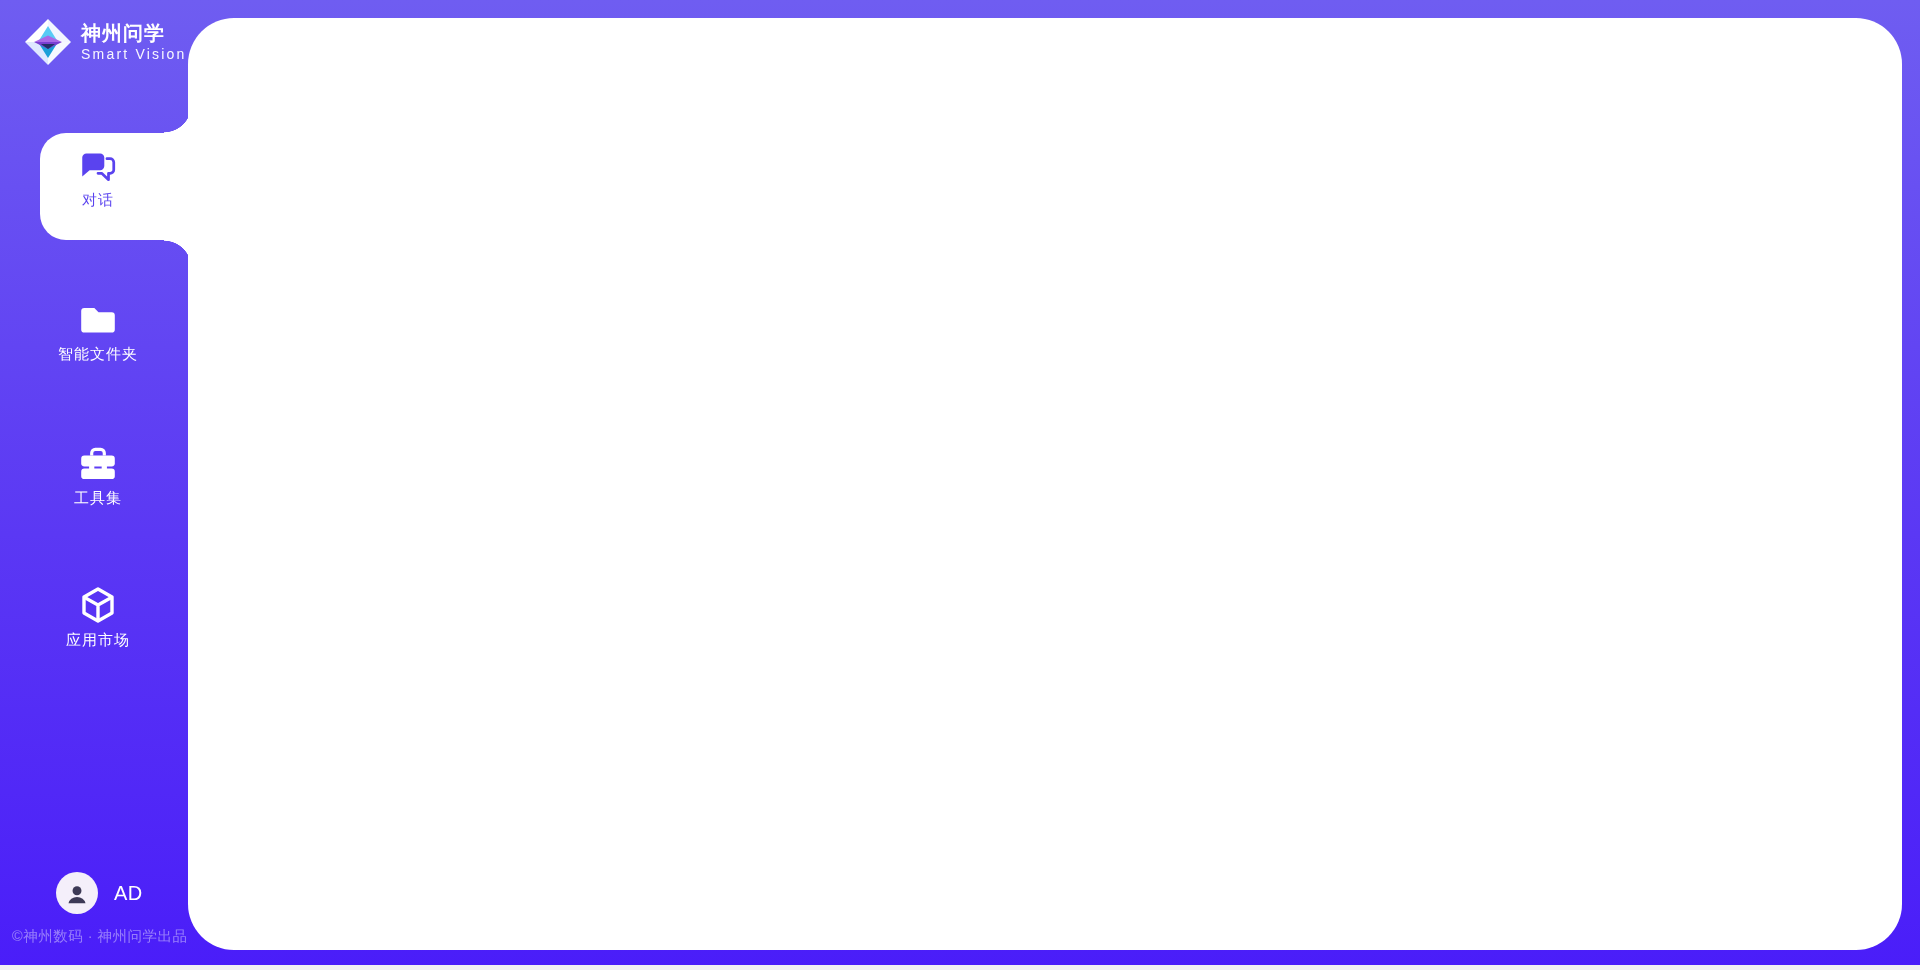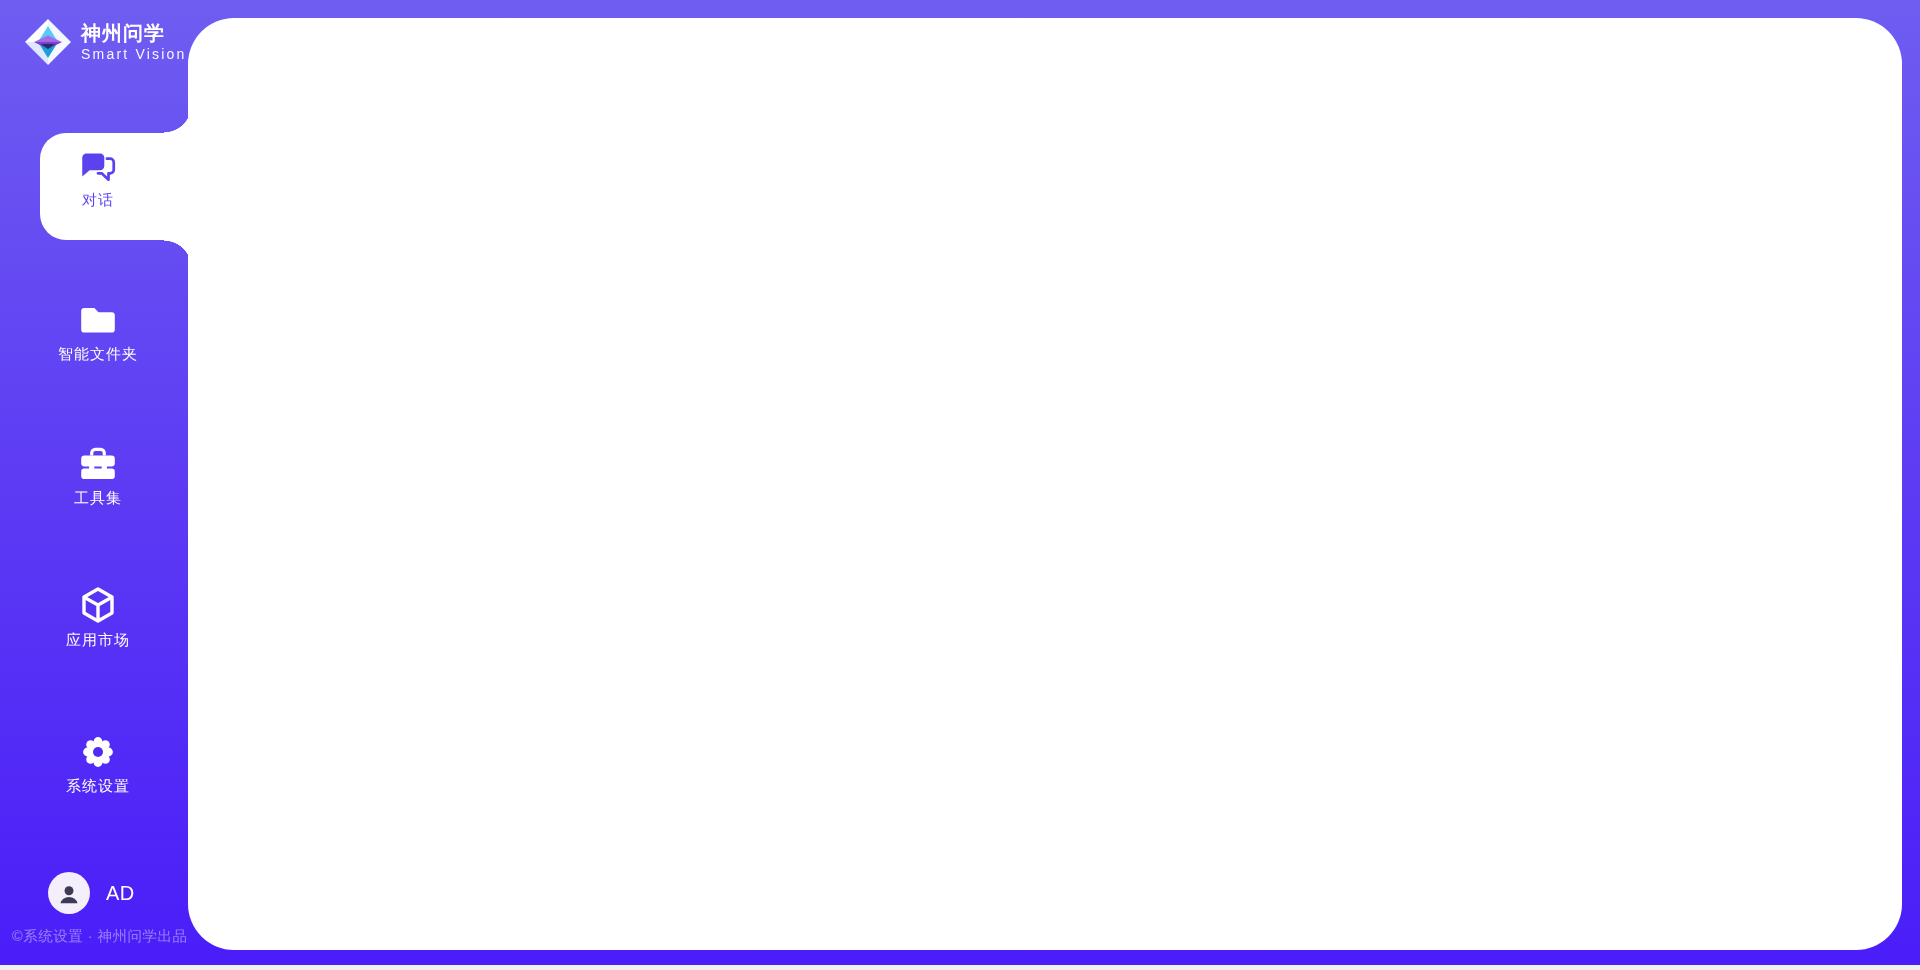--- a/index.html
+++ b/index.html
@@ -29,21 +29,21 @@
   .fillet-top{position:absolute;left:164px;top:105px;width:28px;height:28px;z-index:2;
     background:radial-gradient(circle 28px at 0 0,rgba(0,0,0,0) 27px,#fff 27.6px);}
   .fillet-bottom{position:absolute;left:164px;top:240px;width:28px;height:28px;z-index:2;
     background:radial-gradient(circle 28px at 0 100%,rgba(0,0,0,0) 27px,#fff 27.6px);}
   .nav-item{position:absolute;left:0;width:196px;text-align:center;color:#fff;cursor:pointer;z-index:4;}
   .nav-item .nico{width:42px;height:40px;margin:0 auto;color:#fff;}
   .nav-item .nlabel{display:block;margin-top:5px;font-size:15px;letter-spacing:1px;}
   .nav-item.active{color:#5a43ef;}
   .nav-item.active .nico{color:#5a43ef;}
   .nav-item.active .nlabel{color:#5a43ef;}
-  .user-row{position:absolute;left:48px;top:872px;display:flex;align-items:center;gap:16px;z-index:4;cursor:pointer;}
+  .user-row{position:absolute;left:56px;top:872px;display:flex;align-items:center;gap:16px;z-index:4;cursor:pointer;}
   .avatar{width:42px;height:42px;border-radius:50%;background:#f4effa;display:flex;align-items:center;justify-content:center;}
   .user-initials{color:#fff;font-size:20px;letter-spacing:.5px;}
   .copyright{position:absolute;left:12px;top:927px;font-size:14.5px;color:rgba(255,255,255,.42);letter-spacing:.5px;z-index:4;white-space:nowrap;}
   
   .content{position:absolute;left:385px;top:0;width:945px;height:100%;}
   .greeting{position:absolute;left:0;top:150px;display:flex;align-items:center;gap:24px;}
   .greeting .gem{width:74px;height:74px;filter:drop-shadow(0 7px 9px rgba(90,110,200,.28));}
   .greeting-title{font-size:28px;font-weight:bold;color:#0d1018;letter-spacing:.5px;}
   .cards{position:absolute;left:0;top:260px;width:945px;display:grid;
     grid-template-columns:466px 466px;grid-column-gap:13px;grid-row-gap:25px;}
@@ -220,37 +220,31 @@
       <span class="nlabel">工具集</span>
     </div>
 
     <div class="nav-item" style="top:586px;">
       <svg class="nico">
           <use href="#sym-cube"></use>
         </svg>
       <span class="nlabel">应用市场</span>
     </div>
 
-    <div class="nav-item" style="top:732px;">
-      <svg class="nico">
-          <use href="#sym-gear"></use>
-        </svg>
-      <span class="nlabel">系统设置</span>
-    </div>
 
     <div class="user-row">
       <div class="avatar">
         <svg width="24" height="23">
             <use href="#sym-person"></use>
           </svg>
       </div>
       <span class="user-initials">AD</span>
     </div>
 
-    <div class="copyright">©系统设置 · 神州问学出品</div>
+    <div class="copyright">©神州数码 · 神州问学出品</div>
   </div>
 
   <div class="content">
 
     <div class="greeting">
       <svg class="gem">
           <use href="#sym-gem-blue"></use>
         </svg>
       <div class="greeting-title">你好, 我可以如何帮助你?</div>
     </div>

